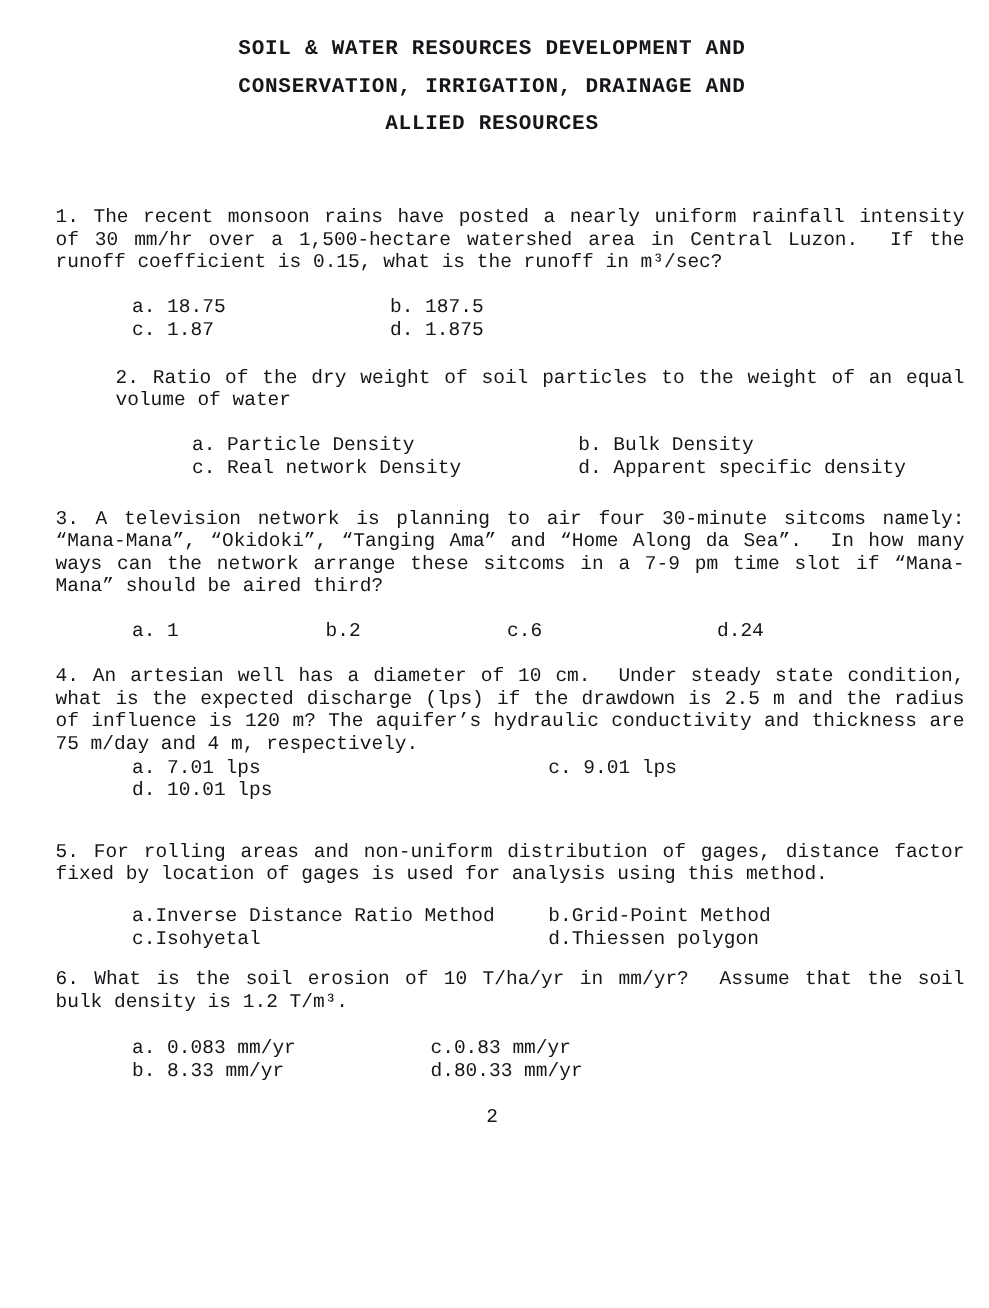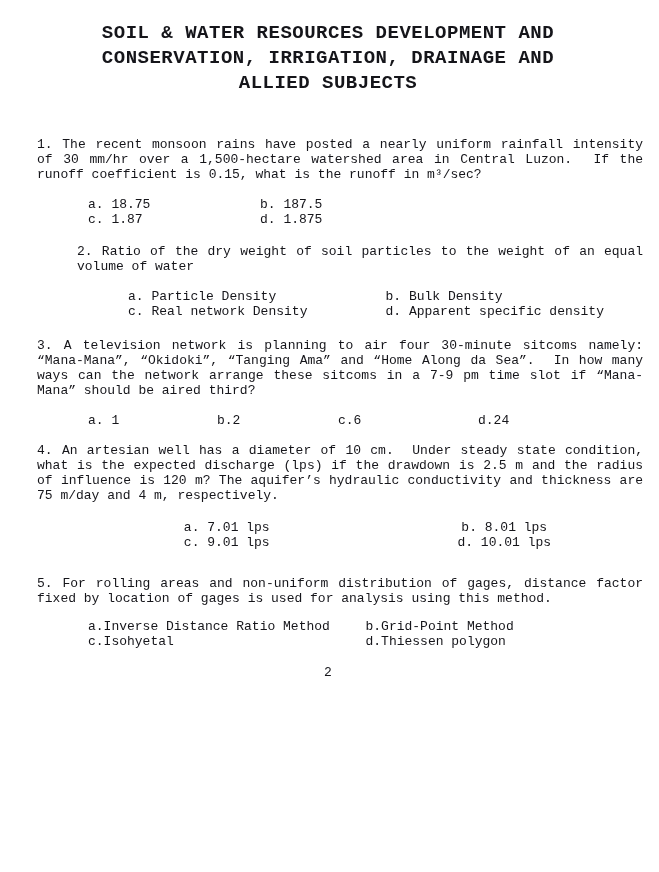--- a/index.html
+++ b/index.html
@@ -16,21 +16,21 @@
     padding: 21px 16px 0 37px;
     font-family: "Liberation Mono", "DejaVu Sans Mono", monospace;
     font-size: 13px;
     line-height: 15px;
     color: #15151a;
     overflow: hidden;
   }
   .doc-title {
     text-align: center;
     font-weight: bold;
-    font-size: 19px;
+    font-size: 14px;
     line-height: 25px;
     letter-spacing: 0.5px;
     margin: 0 0 41px -24px; 
   }
   .question { margin: 0; }
   .q-text {
     margin: 0;
     text-align: justify;
   }
   .options {
@@ -54,38 +54,38 @@
     display: grid;
     grid-template-columns: 199px 1fr;
     grid-template-rows: auto auto;
     grid-auto-flow: column;
   }
   .q2 { margin-top: 17px; margin-left: 40px; }
   .q3 { margin-top: 19px; }
   .q4 { margin-top: 15px; }
   .q5 { margin-top: 26px; }
   .q6 { margin-top: 12px; }
-  .q4 .options { margin-top: 17px; text-align: center; }
+  .q4 .options { margin-top: 1px; }
   .q5 .options { margin-top: 13px; }
   .q6 .options { margin-top: 16px; }
   .page-number {
     margin-top: 16px;
     margin-left: -24px;
     text-align: center;
   }
 </style>
 </head>
 <body>
 
 <div class="page">
 
   <div class="doc-title">
     <div>SOIL &amp; WATER RESOURCES DEVELOPMENT AND</div>
     <div>CONSERVATION, IRRIGATION, DRAINAGE AND</div>
-    <div>ALLIED SUBJECTS</div>
+    <div>ALLIED RESOURCES</div>
   </div>
 
   <section class="question q1">
     <p class="q-text">1. The recent monsoon rains have posted a nearly uniform rainfall intensity of 30 mm/hr over a 1,500-hectare watershed area in Central Luzon.&nbsp; If the runoff coefficient is 0.15, what is the runoff in m³/sec?</p>
     <div class="options opts-2col">
       <span class="opt">a. 18.75</span>
       <span class="opt">b. 187.5</span>
       <span class="opt">c. 1.87</span>
       <span class="opt">d. 1.875</span>
     </div>
@@ -108,32 +108,40 @@
       <span class="opt">b.2</span>
       <span class="opt">c.6</span>
       <span class="opt">d.24</span>
     </div>
   </section>
 
   <section class="question q4">
     <p class="q-text">4. An artesian well has a diameter of 10 cm.&nbsp; Under steady state condition, what is the expected discharge (lps) if the drawdown is 2.5 m and the radius of influence is 120 m? The aquifer’s hydraulic conductivity and thickness are 75 m/day and 4 m, respectively.</p>
     <div class="options opts-list">
       <span class="opt">a. 7.01 lps</span>
-      <span class="opt">b. 8.01 lps</span>
       <span class="opt">c. 9.01 lps</span>
       <span class="opt">d. 10.01 lps</span>
     </div>
   </section>
 
   <section class="question q5">
     <p class="q-text">5. For rolling areas and non-uniform distribution of gages, distance factor fixed by location of gages is used for analysis using this method.</p>
     <div class="options opts-list">
       <span class="opt">a.Inverse Distance Ratio Method</span>
       <span class="opt">b.Grid-Point Method</span>
       <span class="opt">c.Isohyetal</span>
       <span class="opt">d.Thiessen polygon</span>
     </div>
   </section>
 
+  <section class="question q6">
+    <p class="q-text">6. What is the soil erosion of 10 T/ha/yr in mm/yr?&nbsp; Assume that the soil bulk density is 1.2 T/m³.</p>
+    <div class="options opts-2col-v">
+      <span class="opt">a. 0.083 mm/yr</span>
+      <span class="opt">b. 8.33 mm/yr</span>
+      <span class="opt">c.0.83 mm/yr</span>
+      <span class="opt">d.80.33 mm/yr</span>
+    </div>
+  </section>
 
   <div class="page-number">2</div>
 
 </div>
 
 </body></html>

